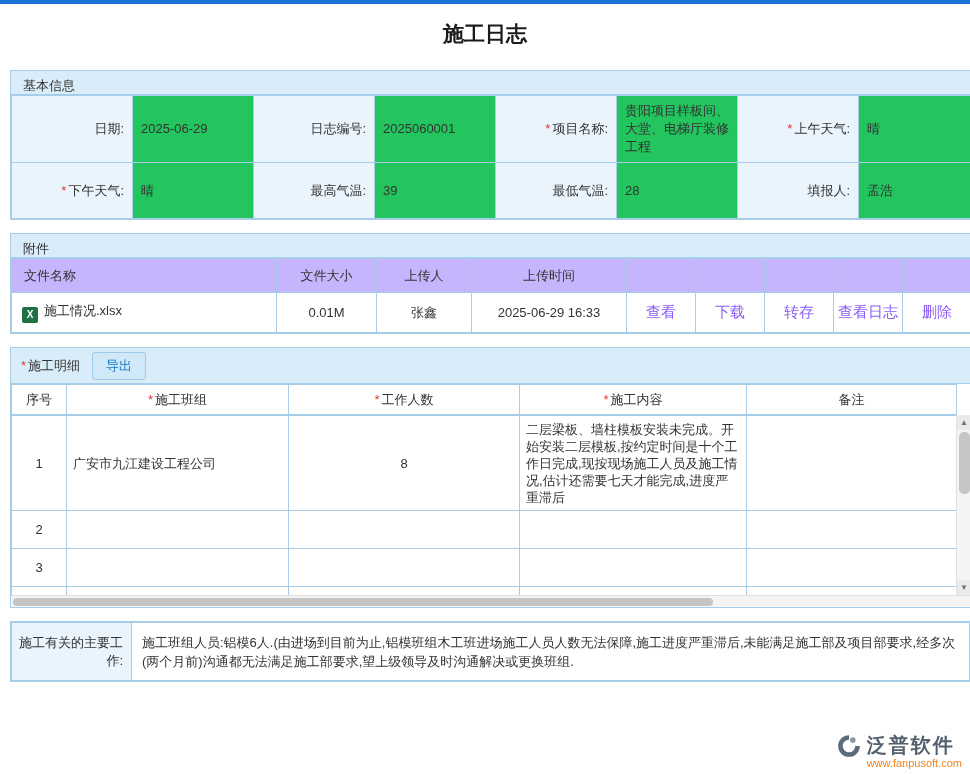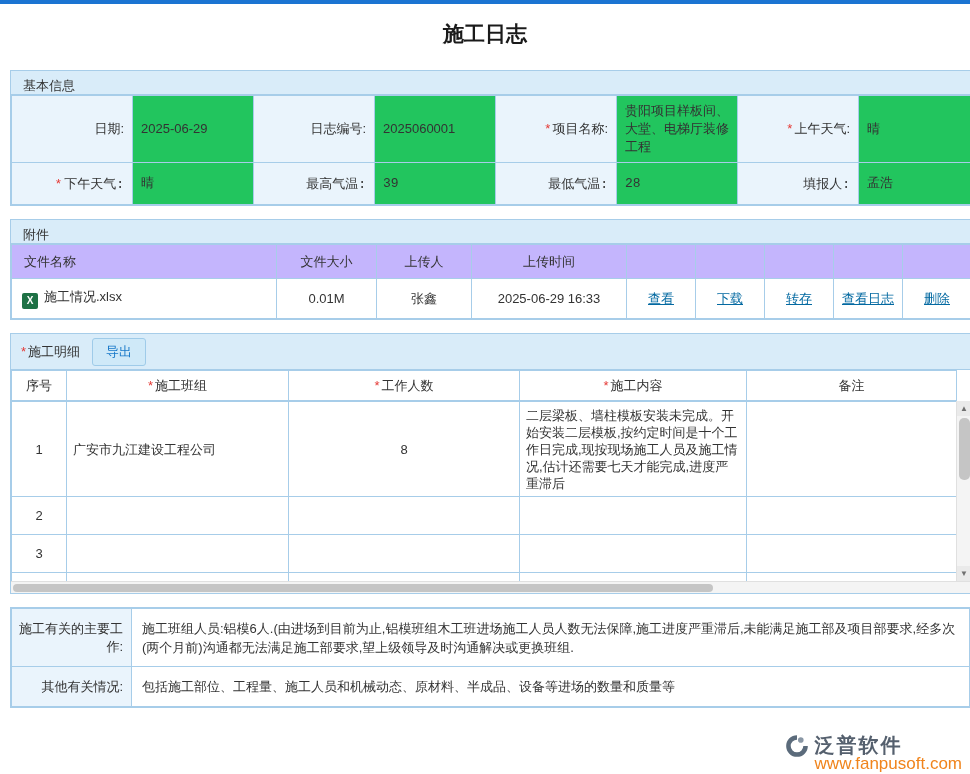--- a/index.html
+++ b/index.html
@@ -38,37 +38,37 @@
   table { border-collapse: collapse; width: 100%; table-layout: fixed; }
   td { border: 1px solid #a7cde9; font-size: 13px; vertical-align: middle; }
   .info-table td.lbl {
     background: #eaf4fc;
     text-align: right;
     padding: 6px 8px 6px 2px;
     color: #333;
   }
   .info-table td.val { background: #22c55e; text-align: left; padding: 6px 8px; line-height: 18px; }
   .info-table tr.r1 td { height: 66px; }
-  .info-table tr.r2 td { height: 42px; font-family: Liberation Mono, monospace; }
+  .info-table tr.r2 td { height: 56px; }
   .req { color: #e53935; margin-right: 2px; }
   
   .att-table td { height: 34px; }
   .att-table .hd { color: #333; background: #c4b5fd; }
   .att-table .hd.name { text-align: left; padding-left: 12px; }
   .att-table .hd.ctr, .att-table .cell { text-align: center; }
   .att-table tr.data td { height: 40px; }
   .file-cell { text-align: left; padding-left: 10px; }
   .xlsx-icon {
     display: inline-flex; align-items: center; justify-content: center;
     width: 16px; height: 16px; background: #1e7145; color: #fff;
     border-radius: 2px; font-size: 10px; font-weight: bold;
     margin-right: 6px; vertical-align: -3px;
   }
   .xlsx-icon::before { content: "X"; }
-  a.lnk { color: #0369a1; text-decoration: underline; cursor: pointer; font-size: 13px; }
+  a.lnk { color: #8b5cf6; cursor: pointer; font-size: 15px; }
   
   .detail-bar {
     background: #d9ecf9;
     height: 36px;
     display: flex; align-items: center;
     padding: 0 10px;
     border-bottom: 1px solid #a7cde9;
   }
   .export-btn {
     margin-left: 12px;
@@ -119,21 +119,21 @@
   .sum-table tr.s2 td { height: 58px; }
   .sum-table tr.s3 td { height: 40px; }
   
   .brandbox {
     position: absolute; right: 8px; bottom: 4px;
     display: flex; align-items: flex-start; gap: 5px;
     background: transparent;
   }
   .brand-texts { display: flex; flex-direction: column; align-items: flex-start; }
   .brand-name { font-size: 20px; font-weight: bold; color: #55606e; letter-spacing: 2px; line-height: 24px; }
-  .brand-url { font-size: 17px; color: #f0841c; line-height: 13px; }
+  .brand-url { font-size: 11px; color: #f0841c; line-height: 13px; }
   .logo-icon { width: 26px; height: 26px; }
 </style>
 </head>
 <body>
 
 <div class="topline"></div>
 
 <div class="page-title">施工日志</div>
 
 <div class="panel">
@@ -292,24 +292,20 @@
   </div>
 </div>
 
 <div class="panel">
   <table class="sum-table">
     <tbody>
     <tr class="s2">
       <td class="lbl">施工有关的主要工作:</td>
       <td class="val">施工班组人员:铝模6人.(由进场到目前为止,铝模班组木工班进场施工人员人数无法保障,施工进度严重滞后,未能满足施工部及项目部要求,经多次(两个月前)沟通都无法满足施工部要求,望上级领导及时沟通解决或更换班组.</td>
     </tr>
-    <tr class="s3">
-      <td class="lbl">其他有关情况:</td>
-      <td class="val">包括施工部位、工程量、施工人员和机械动态、原材料、半成品、设备等进场的数量和质量等</td>
-    </tr>
   </tbody>
     </table>
 </div>
 
 <div class="brandbox">
   <svg class="logo-icon" viewBox="0 0 24 24">
     <path d="M12 2a10 10 0 1 0 10 10h-4.2a5.8 5.8 0 1 1-5.8-5.8z" fill="#5b6b7b"></path>
     <circle cx="15.5" cy="6.5" r="2.6" fill="#8a97a5"></circle>
   </svg>
   <div class="brand-texts">

